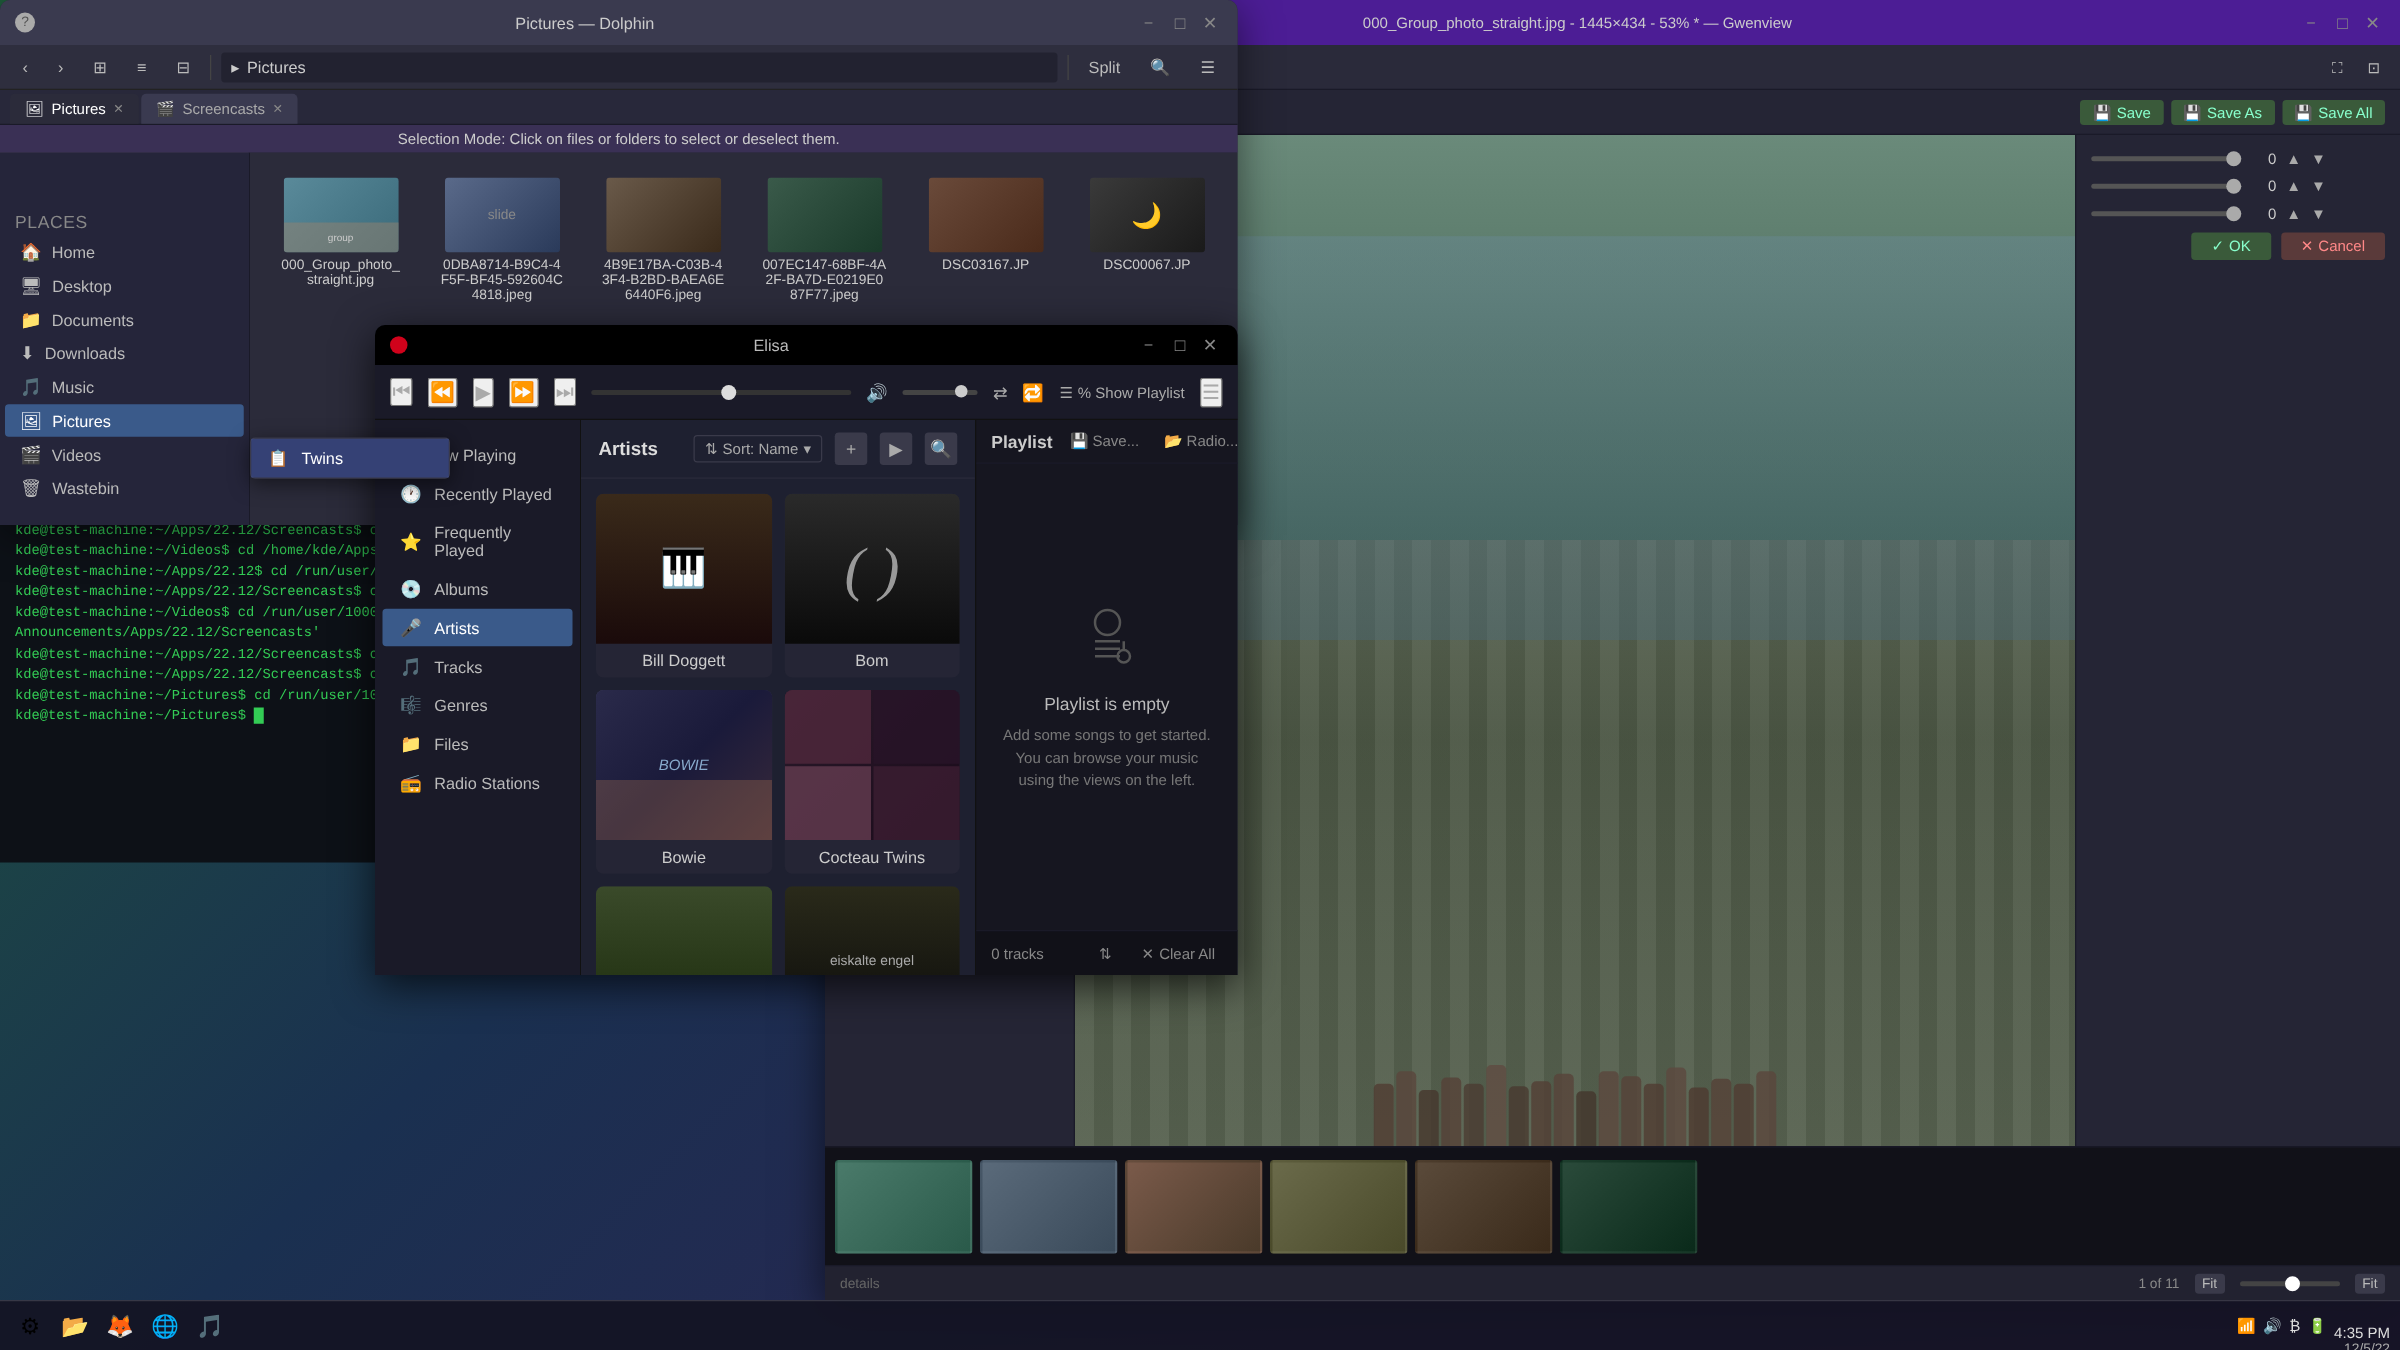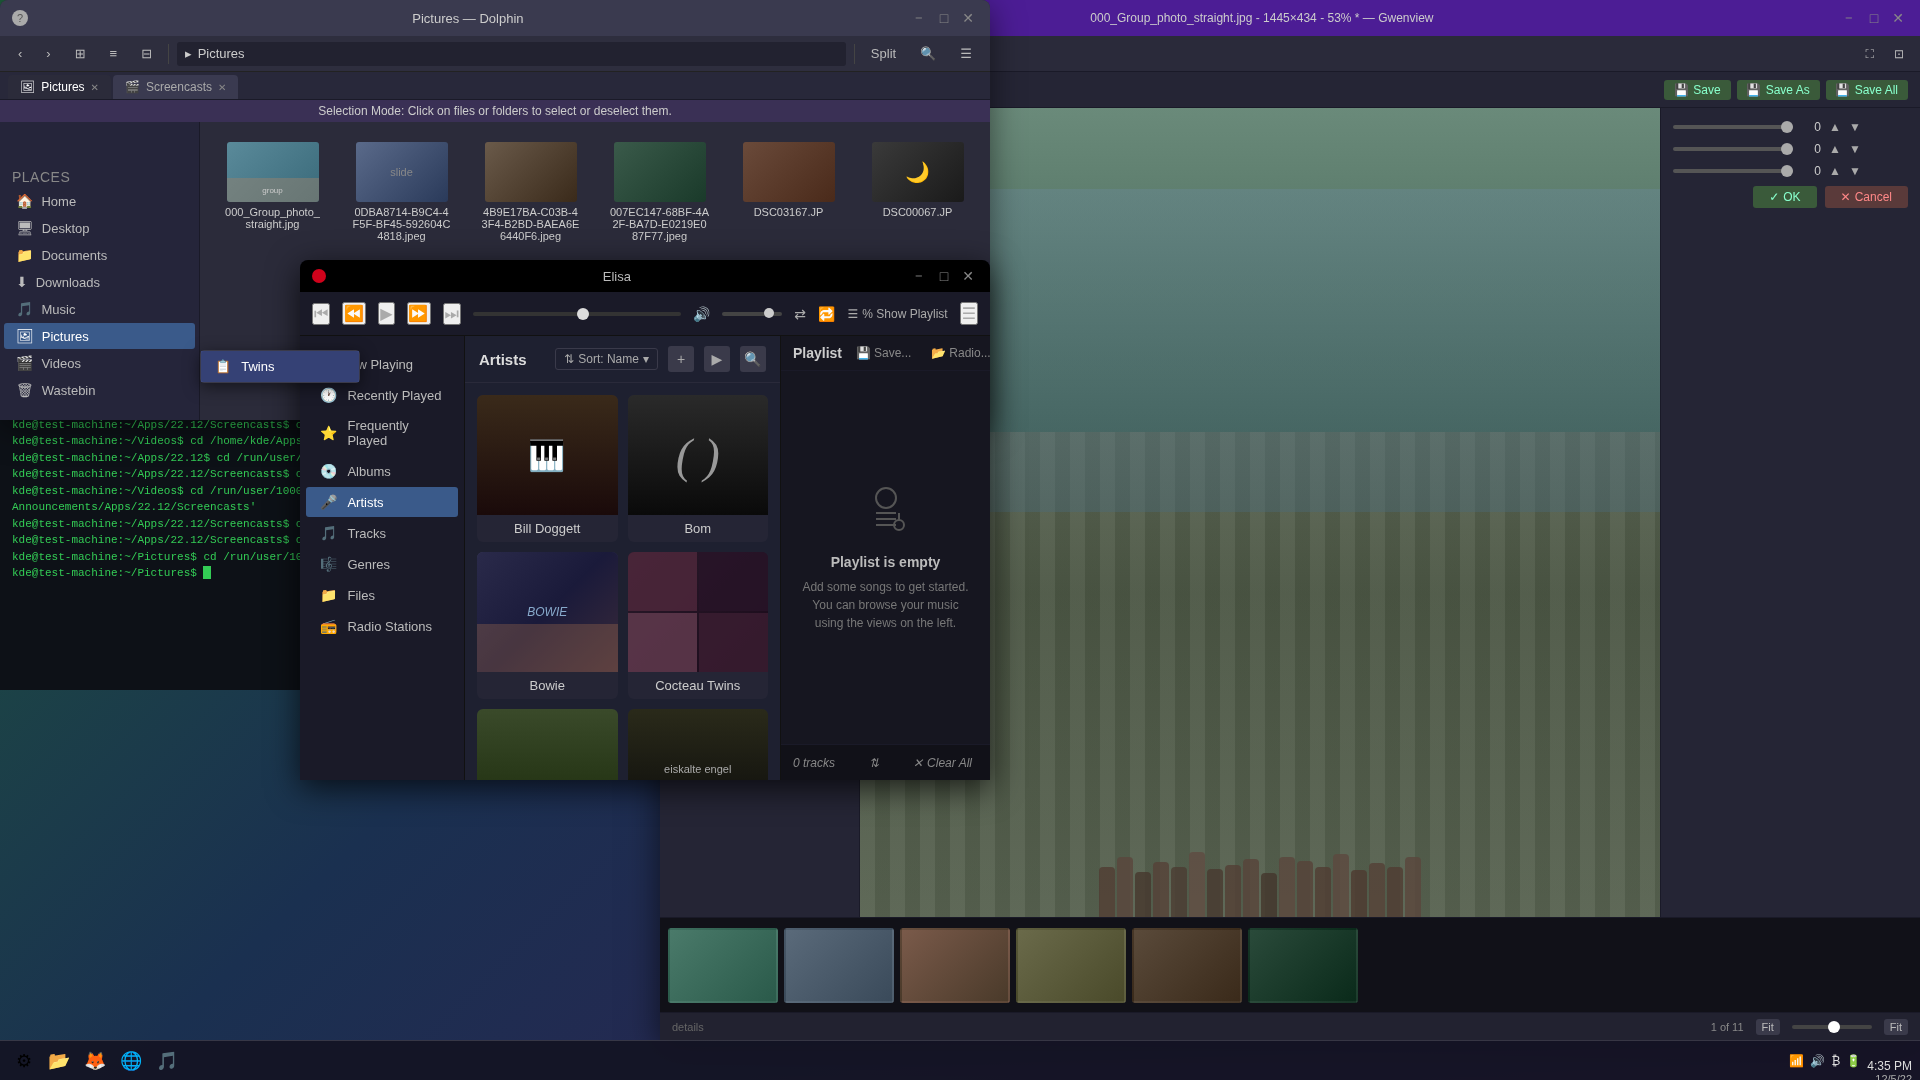--- a/index.html
+++ b/index.html
@@ -741,39 +741,38 @@
       padding: 20px;
     }
     .playlist-empty-icon {
       font-size: 40px;
       color: #555;
       margin-bottom: 12px;
     }
     .playlist-empty-title {
       color: #bbb;
       font-size: 14px;
-      font-weight: 700;
+      font-weight: 400;
       margin-bottom: 8px;
       text-align: center;
     }
     .playlist-empty-desc {
       color: #777;
       font-size: 12px;
       text-align: center;
       line-height: 1.5;
     }
     .playlist-footer {
       height: 36px;
       background: #111118;
       display: flex;
       align-items: center;
       padding: 0 12px;
-      gap: 22px;
+      gap: 12px;
       border-top: 1px solid #1a1a28;
-      font-style: italic;
     }
     .playlist-count {
       color: #888;
       font-size: 12px;
       flex: 1;
     }
     .playlist-sort-btn, .playlist-clear-btn {
       display: flex;
       align-items: center;
       gap: 4px;

